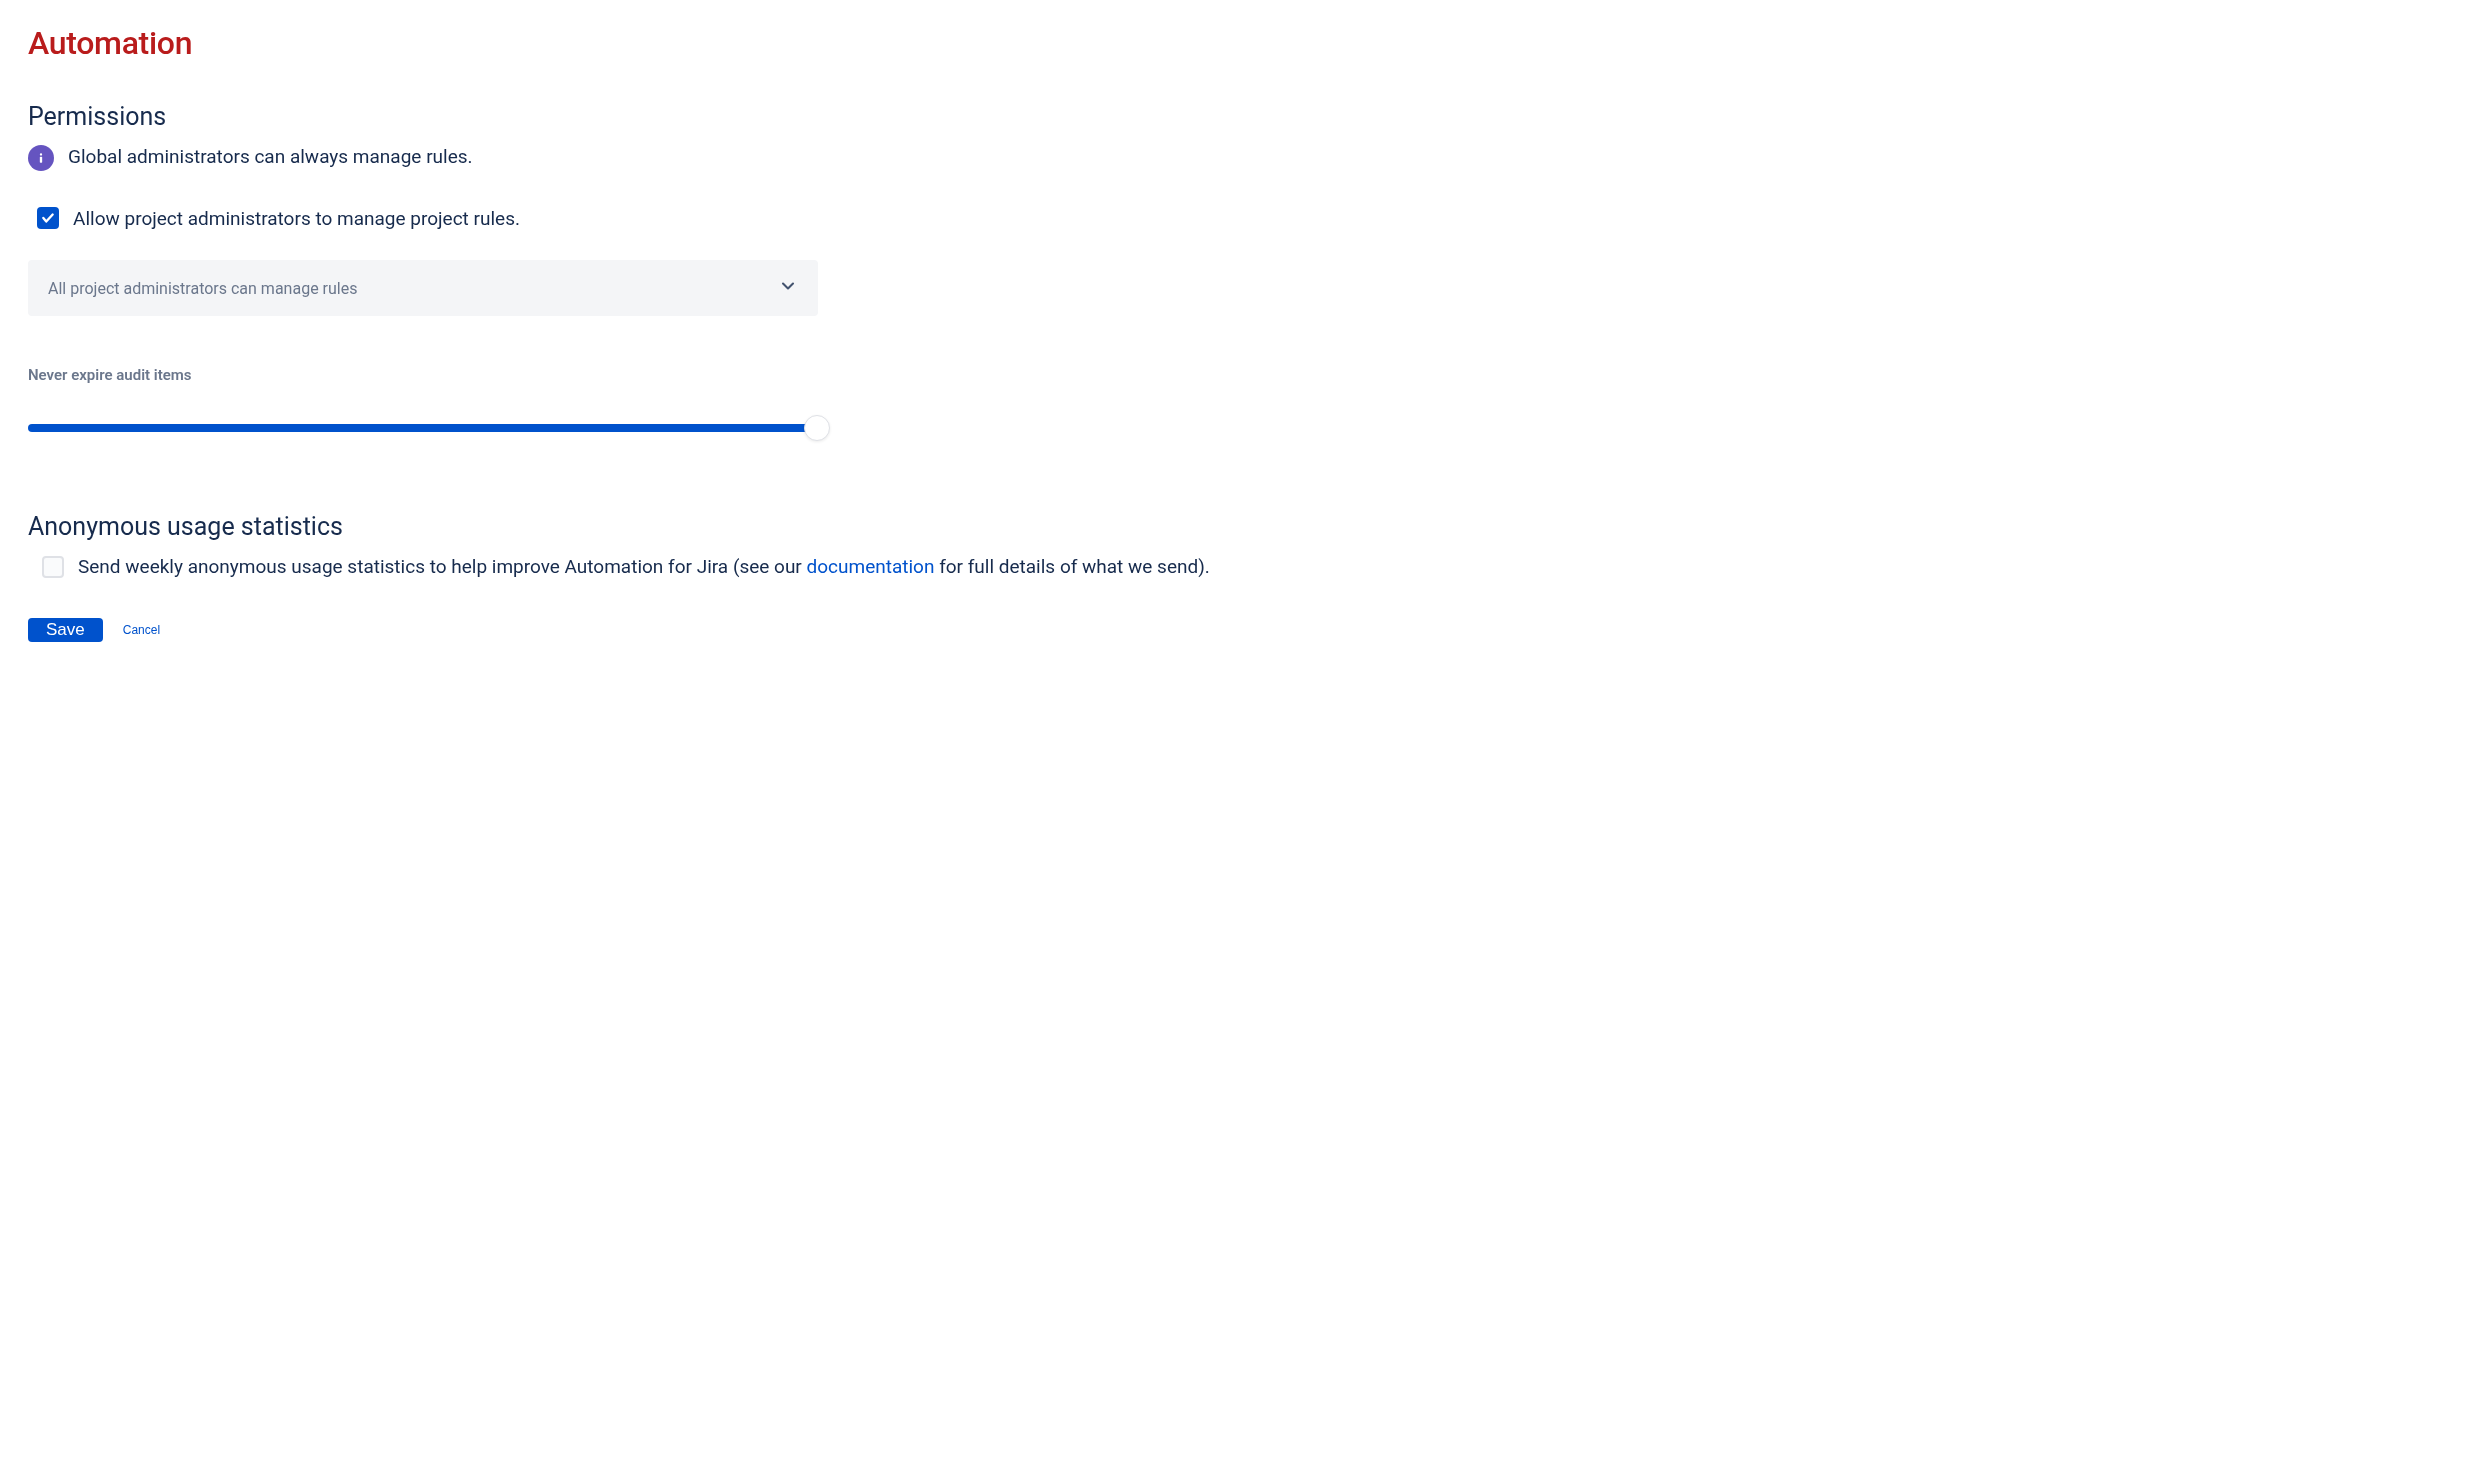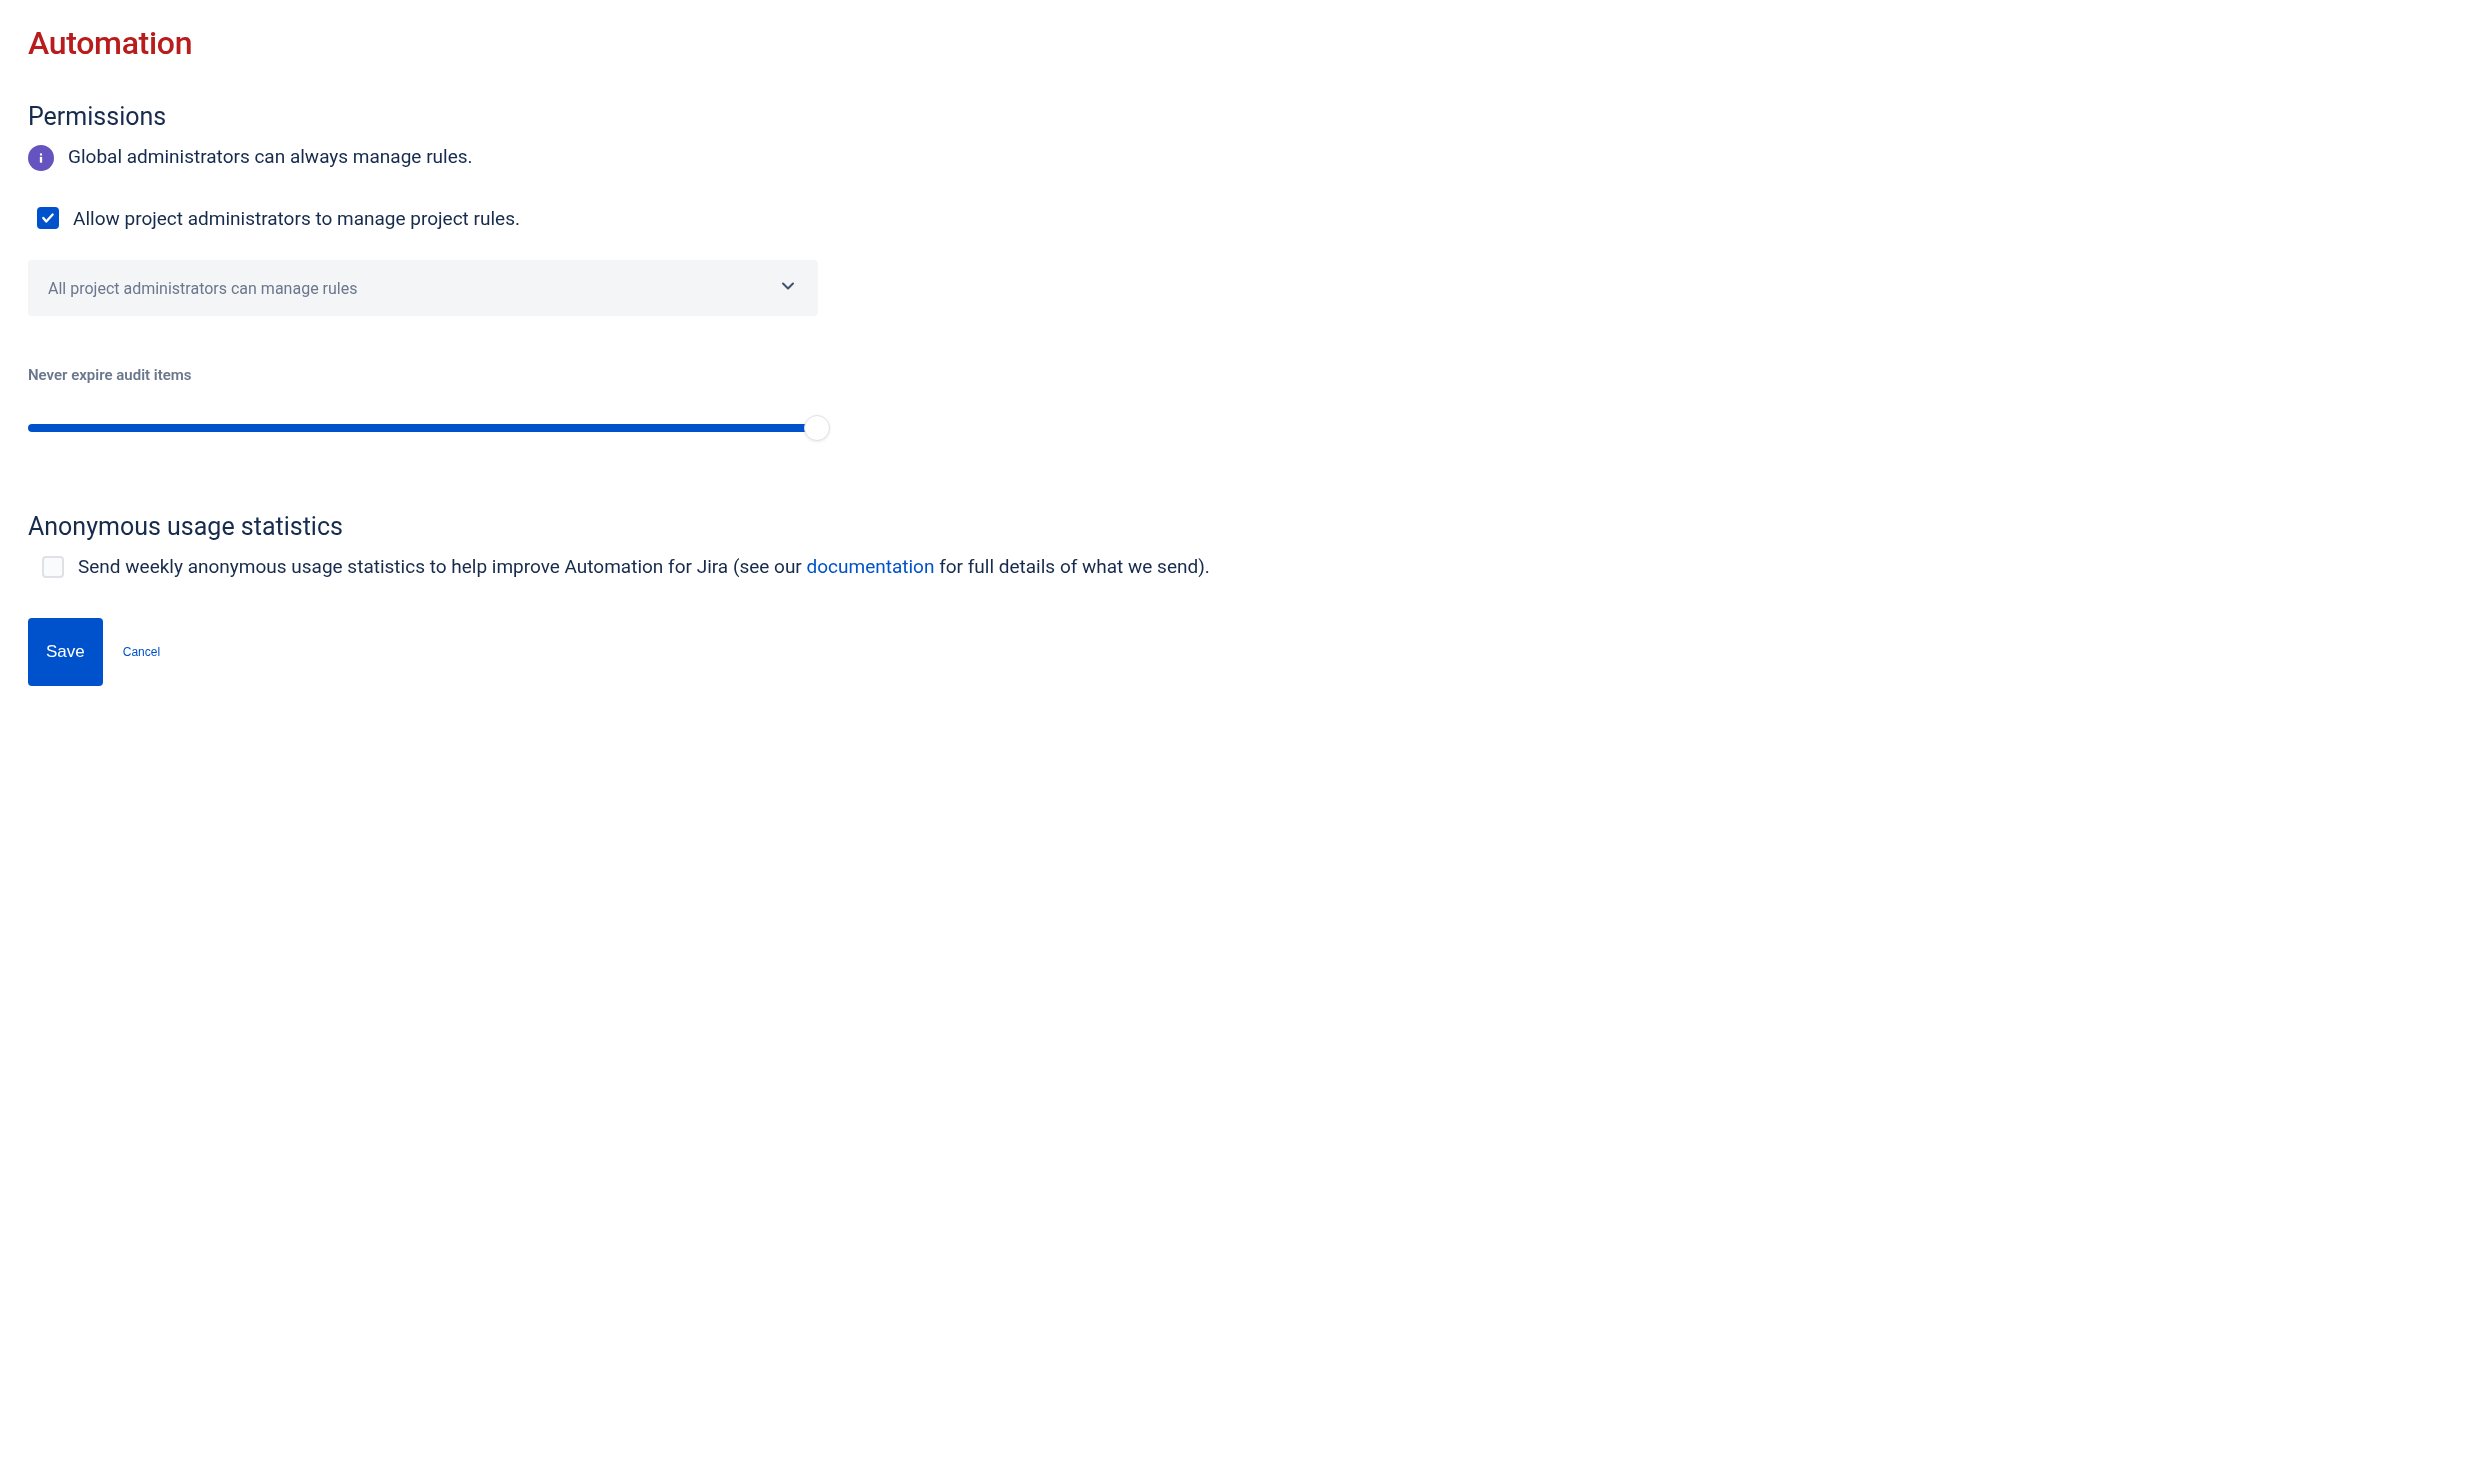--- a/index.html
+++ b/index.html
@@ -161,21 +161,21 @@
     .button-row {
       display: flex;
       align-items: center;
       gap: 20px;
       margin-top: 40px;
     }
     .btn-primary {
       background: #0052cc;
       color: #ffffff;
       border: none;
-      padding: 24px 18px;
+      padding: 2px 18px;
       font-size: 17px;
       border-radius: 4px;
       cursor: pointer;
       font-weight: 400;
     }
     .btn-link {
       background: none;
       border: none;
       color: #0052cc;
       font-size: 12px;

